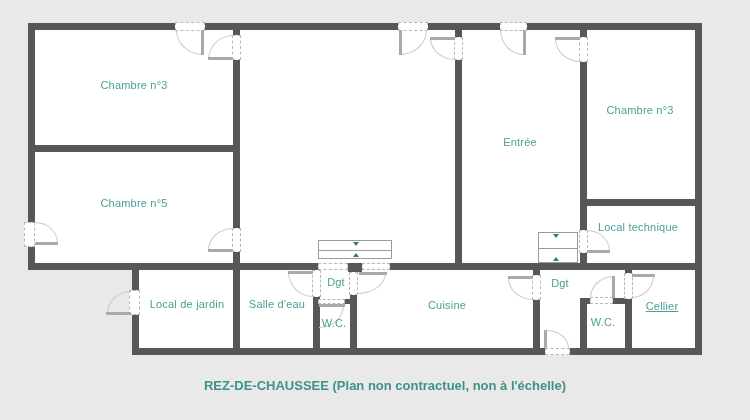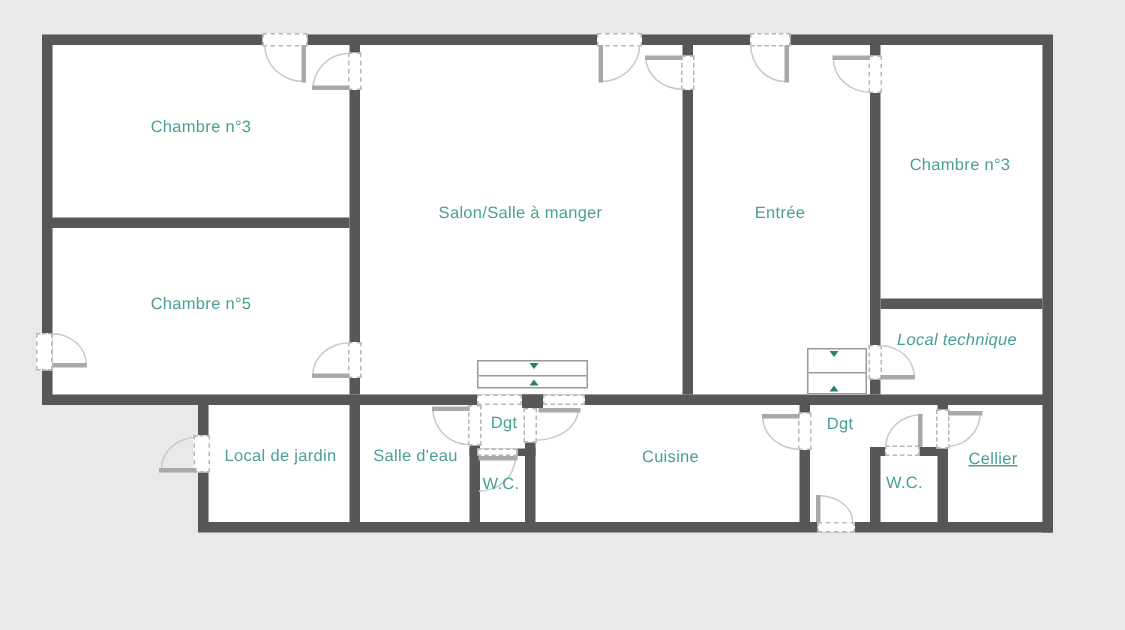--- a/index.html
+++ b/index.html
@@ -116,26 +116,26 @@
     <div class="tri up" style="left:34px;bottom:1px;"></div>
   </div>
   <div class="ddoor" style="left:538px;top:232px;width:40px;height:31px;">
     <div class="mid" style="top:15px;"></div>
     <div class="tri down" style="left:14px;top:1px;"></div>
     <div class="tri up" style="left:14px;bottom:1px;"></div>
   </div>
 
   <div class="room-label" style="left:134px;top:85px;">Chambre n°3</div>
   <div class="room-label" style="left:134px;top:203px;">Chambre n°5</div>
-  <div class="room-label" style="left:347px;top:142px;">Salon/Salle à manger</div>
   <div class="room-label" style="left:520px;top:142px;">Entrée</div>
   <div class="room-label" style="left:640px;top:110px;">Chambre n°3</div>
-  <div class="room-label" style="left:638px;top:227px;font-style:italic;">Local technique</div>
+  <div class="room-label" style="left:638px;top:227px;">Local technique</div>
   <div class="room-label" style="left:187px;top:304px;">Local de jardin</div>
   <div class="room-label" style="left:277px;top:304px;">Salle d'eau</div>
   <div class="room-label" style="left:334px;top:323px;">W.C.</div>
   <div class="room-label" style="left:336px;top:282px;">Dgt</div>
   <div class="room-label" style="left:447px;top:305px;">Cuisine</div>
   <div class="room-label" style="left:560px;top:283px;">Dgt</div>
   <div class="room-label" style="left:603px;top:322px;">W.C.</div>
   <div class="room-label" style="left:662px;top:306px;text-decoration:underline;">Cellier</div>
 
+  <div class="caption" style="left:385px;top:385px;">REZ-DE-CHAUSSEE (Plan non contractuel, non à l'échelle)</div>
 </div>
 
 </body></html>

